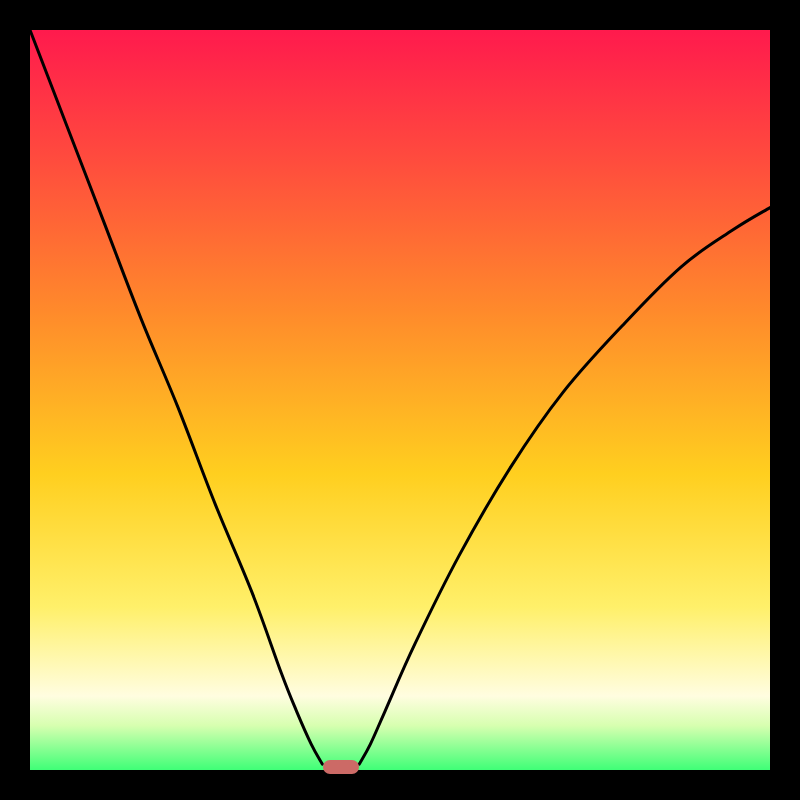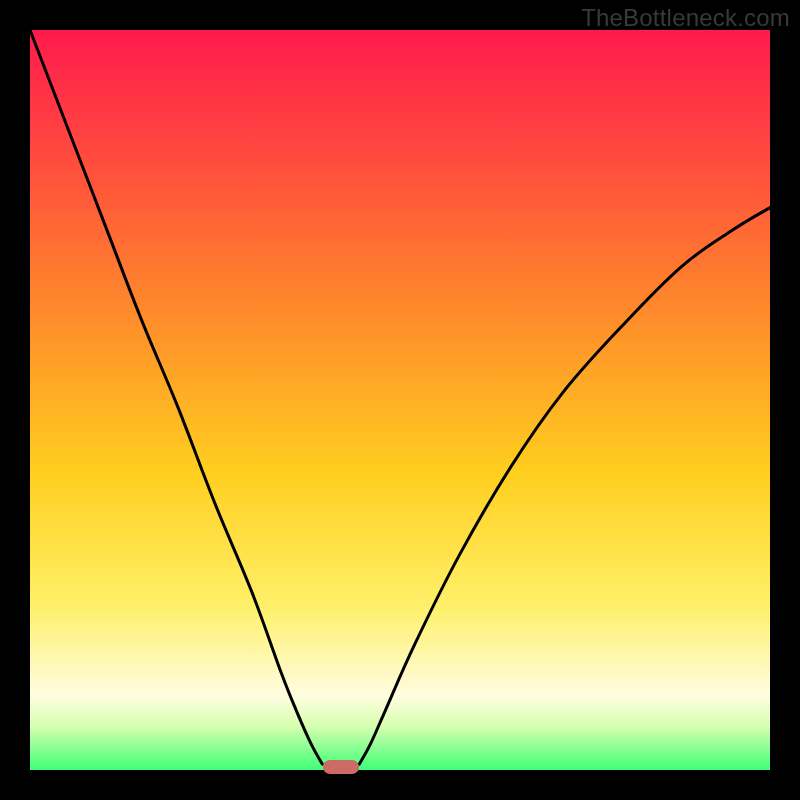--- a/index.html
+++ b/index.html
@@ -61,21 +61,20 @@
     width: 36px;
     height: 14px;
     background: #cc6a66;
     border-radius: 7px;
   }
 </style>
 </head>
 <body>
 
 <div class="frame">
-  <div class="watermark">TheBottleneck.com</div>
   <div class="plot-area">
     <svg class="curve" viewBox="0 0 740 740" preserveAspectRatio="none">
       <path id="curve-left" fill="none" stroke="#000" stroke-width="3" stroke-linecap="round" stroke-linejoin="round" d="M 0 0 C 6.66 17.316000000000006, 23.68 61.56800000000005, 37 96.20000000000005 C 50.32 130.83200000000005, 60.68 157.76799999999997, 74 192.39999999999998 C 87.32 227.03199999999998, 97.68 255.3, 111 288.6 C 124.32 321.90000000000003, 134.68 344.1, 148 377.40000000000003 C 161.32 410.70000000000005, 171.68 440.3, 185 473.6 C 198.32 506.90000000000003, 210.012 531.764, 222 562.4 C 233.988 593.036, 243.60800000000003 622.4879999999999, 251.60000000000002 643.8 C 259.59200000000004 665.112, 261.072 668.146, 266.4 680.8 C 271.72799999999995 693.454, 276.538 704.5096, 281.2 714.1 C 285.86199999999997 723.6904000000001, 290.302 730.4836, 292.3 734.08"></path>
       <path id="curve-right" fill="none" stroke="#000" stroke-width="3" stroke-linecap="round" stroke-linejoin="round" d="M 329.3 734.08 C 331.298 730.4836, 335.73800000000006 723.6904000000001, 340.40000000000003 714.1 C 345.062 704.5096, 347.20799999999997 698.7819999999999, 355.2 680.8 C 363.192 662.818, 371.48 642.172, 384.8 614.2 C 398.12 586.2280000000001, 411.884 557.3679999999999, 429.2 525.4 C 446.51599999999996 493.43199999999996, 462.35200000000003 465.904, 481 436.6 C 499.64799999999997 407.29600000000005, 512.8199999999999 387.90799999999996, 532.8 362.59999999999997 C 552.78 337.292, 570.688 318.644, 592 296 C 613.312 273.356, 631.22 254.11599999999993, 651.2 236.79999999999995 C 671.1800000000001 219.48399999999998, 687.016 210.45600000000005, 703 199.80000000000007 C 718.984 189.1440000000001, 733.34 181.59600000000003, 740 177.60000000000002"></path>
     </svg>
     <div id="opt-marker" class="marker" style="left: 292.8px; top: 730px; background: rgb(204, 106, 102);"></div>
   </div>
 </div>
 
 </body></html>

